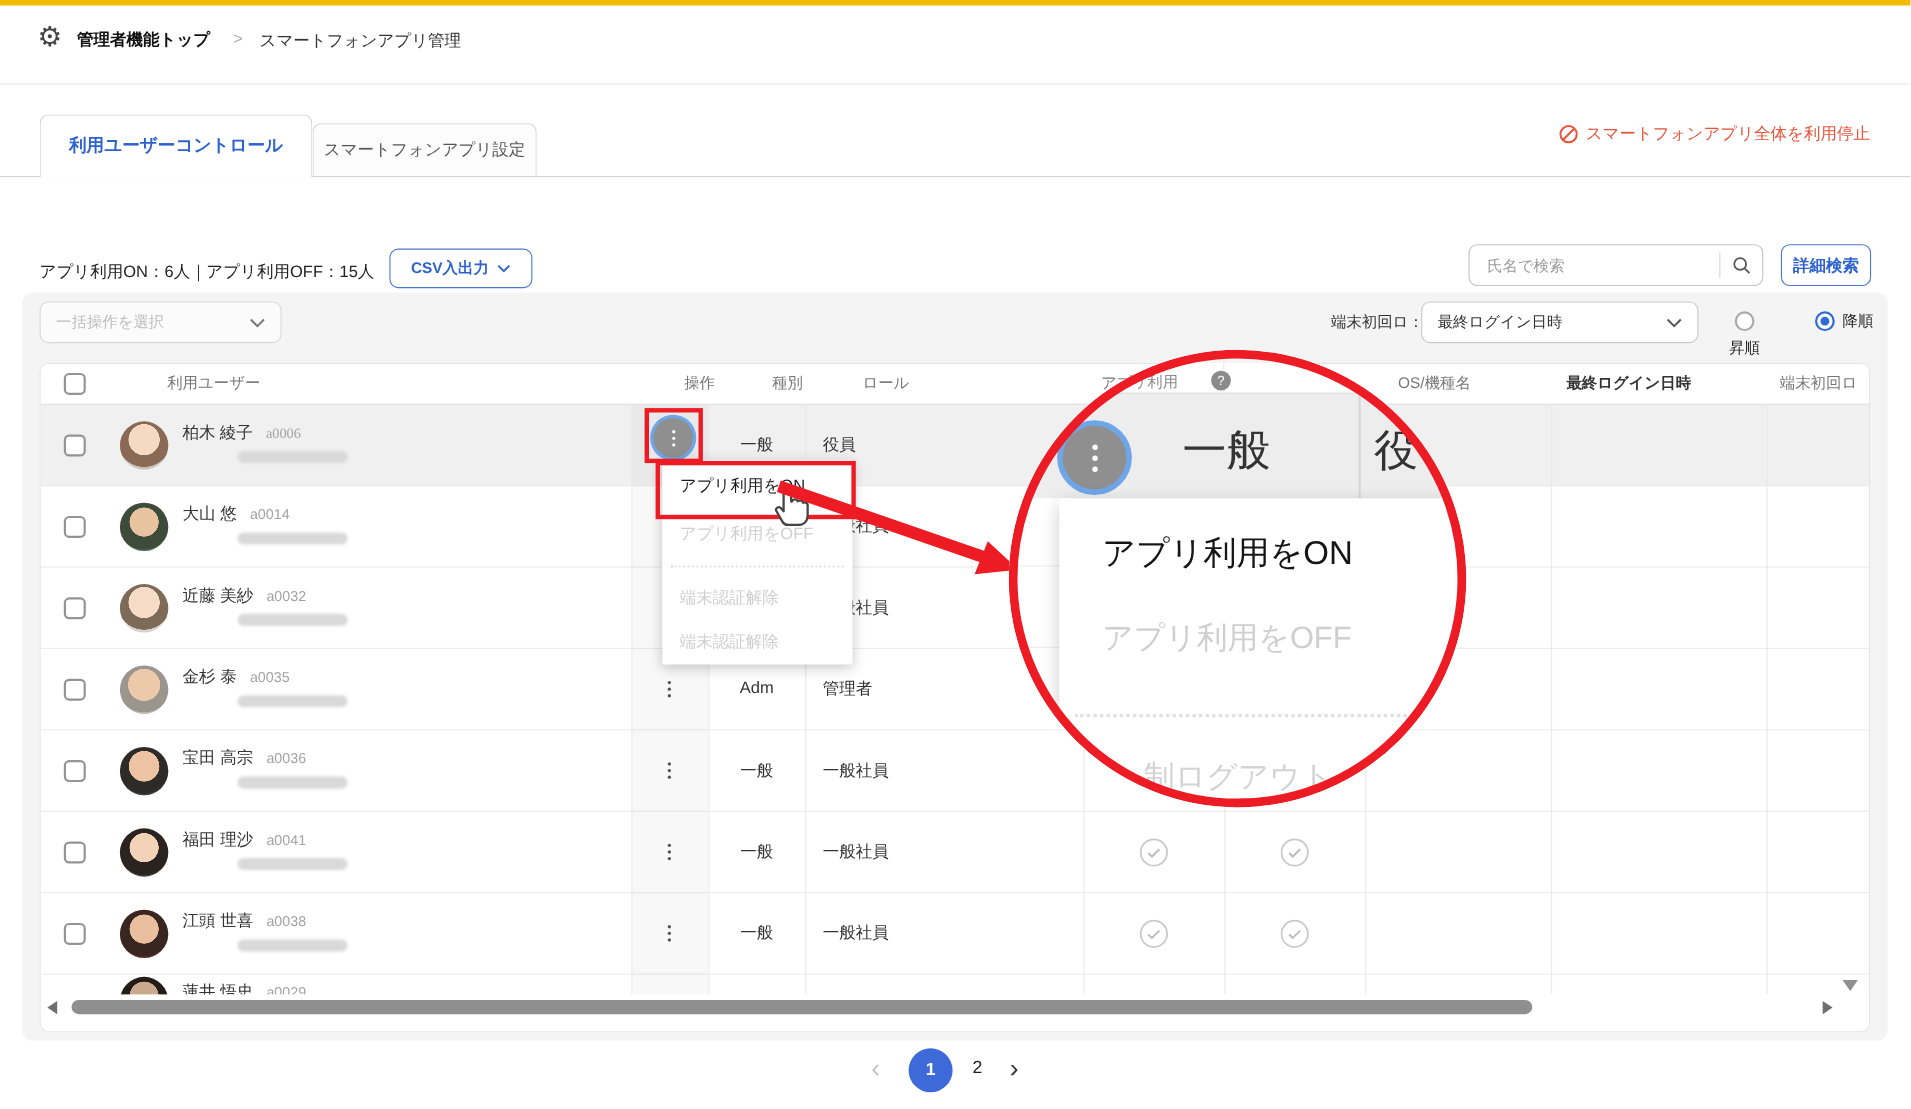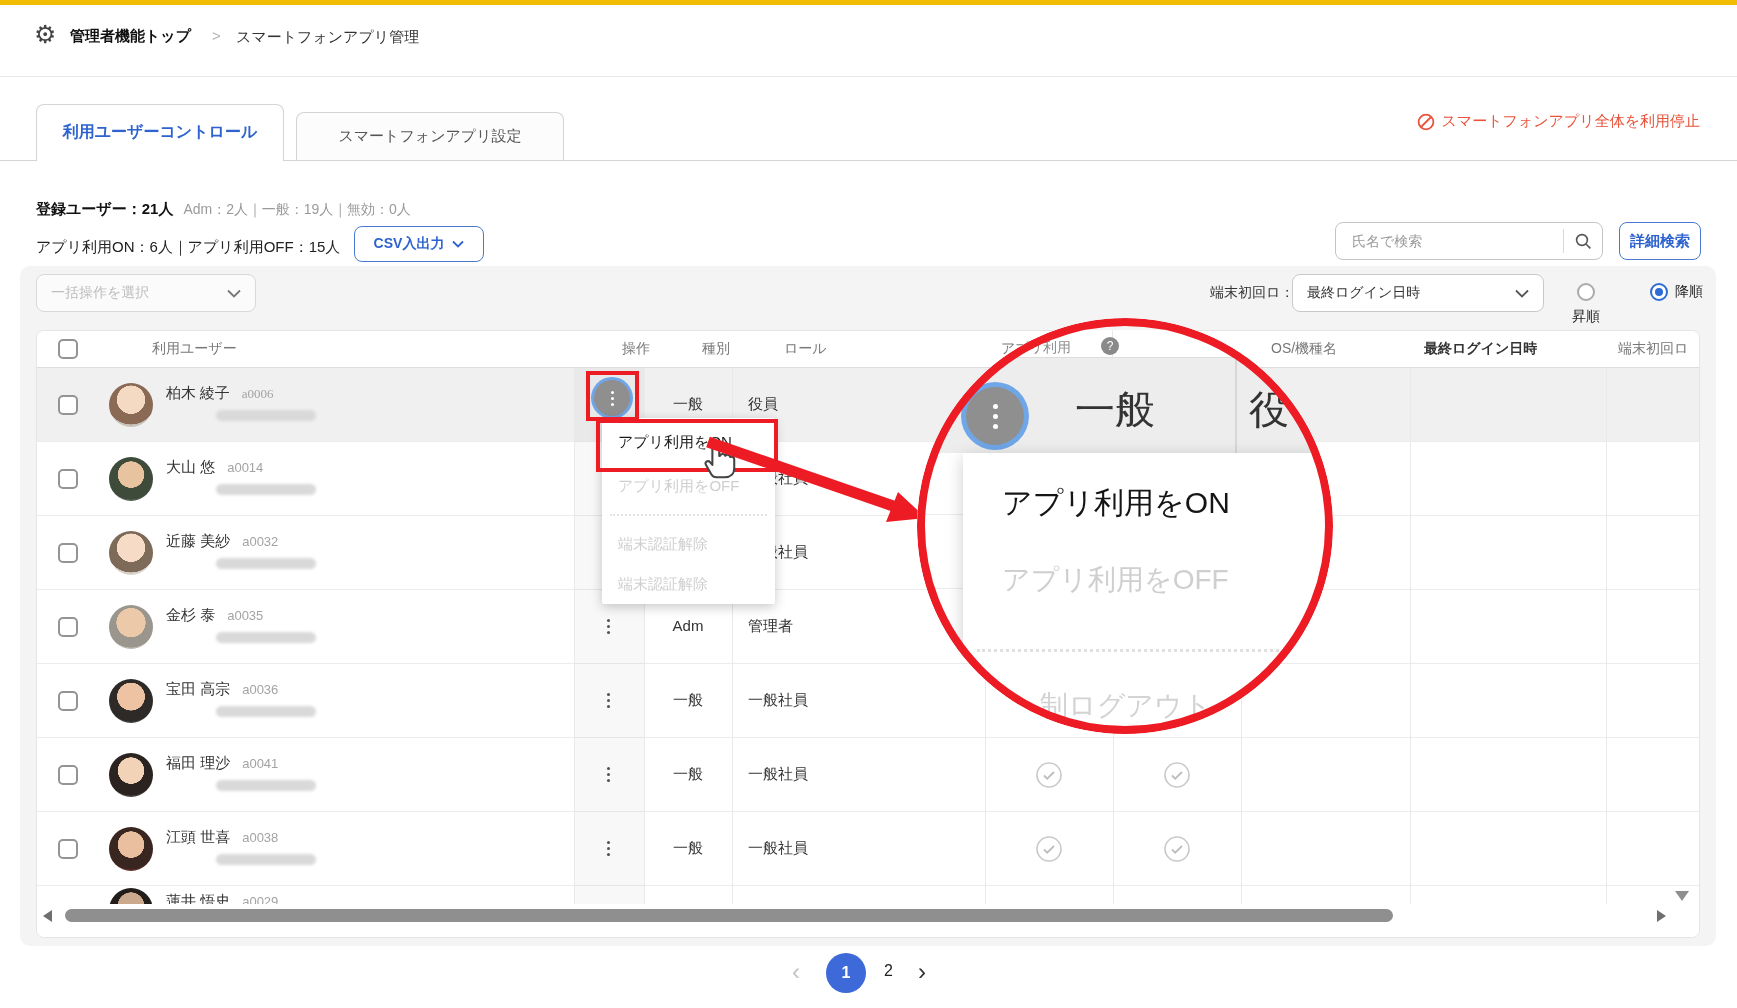--- a/index.html
+++ b/index.html
@@ -15,21 +15,21 @@
   #bc-root{left:70px;top:27px;font-size:15px;font-weight:bold;color:#111;}
   #bc-sep{left:212px;top:27px;font-size:15px;color:#b0b0b0;}
   #bc-cur{left:236px;top:28px;font-size:15px;color:#333;text-align:right;}
   #hdr-line{left:0;top:76px;width:1737px;height:1px;background:#e9e9e9;}
 
   
   .tab{box-sizing:border-box;border:1px solid #d4d4d4;border-bottom:none;border-radius:8px 8px 0 0;
        text-align:center;background:#fcfcfc;}
   #tab1{left:36px;top:104px;width:248px;height:57px;background:#fff;z-index:3;}
   #tab1 .tl{margin-top:17px;font-size:16px;font-weight:bold;color:#2e63cf;}
-  #tab2{left:296px;top:112px;width:268px;height:49px;z-index:1;}
+  #tab2{left:284px;top:112px;width:204px;height:49px;z-index:1;}
   #tab2 .tl{margin-top:14px;font-size:15px;color:#555;}
   #tab-line{left:0;top:160px;width:1737px;height:1px;background:#d4d4d4;z-index:2;}
 
   
   #stop-link{top:112px;right:37px;font-size:15px;color:#e8533a;display:flex;align-items:center;gap:6px;}
 
   
   #stats1{left:36px;top:200px;font-size:15px;}
   #stats1 b{color:#111;}
   #stats1 .dim{font-size:14px;color:#9a9a9a;margin-left:10px;font-weight:normal;}
@@ -182,23 +182,20 @@
   <div class="abs" id="tab-line"></div>
 
   <div class="abs" id="stop-link">
     <svg width="18" height="18" viewBox="0 0 18 18">
       <circle cx="9" cy="9" r="7.4" fill="none" stroke="#e8533a" stroke-width="1.8"></circle>
       <line x1="4" y1="14" x2="14" y2="4" stroke="#e8533a" stroke-width="1.8"></line>
     </svg>
     <span>スマートフォンアプリ全体を利用停止</span>
   </div>
 
-  <div class="abs" id="stats1">
-    <b><span>登録ユーザー：</span><span>21人</span></b><span class="dim">Adm：2人｜一般：19人｜無効：0人</span>
-  </div>
   <div class="abs" id="stats2">アプリ利用ON：6人｜アプリ利用OFF：15人</div>
   <div class="abs" id="csv-btn">
     <span>CSV入出力</span>
     <svg width="12" height="8" viewBox="0 0 12 8">
         <polyline points="1,1.5 6,6.5 11,1.5" fill="none" stroke="#2e63cf" stroke-width="1.8"></polyline>
       </svg>
   </div>
 
   <div class="abs" id="search-box">
     <input type="text" placeholder="氏名で検索" style="">

